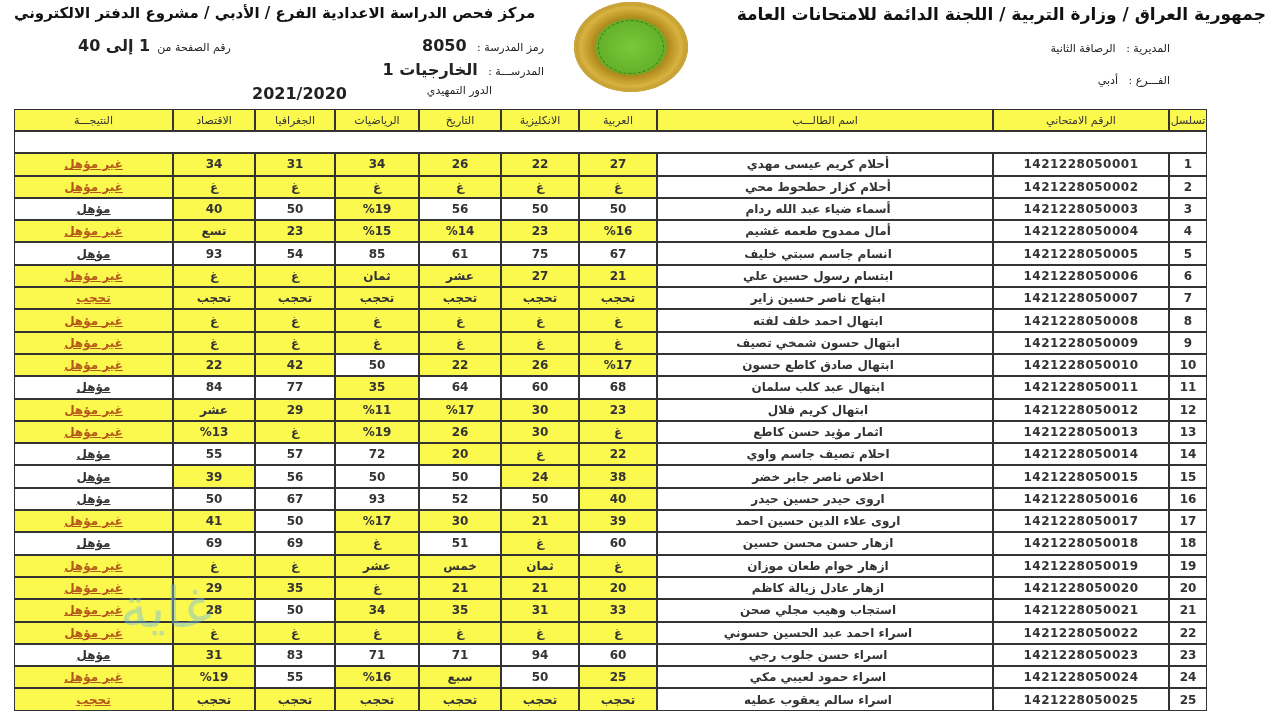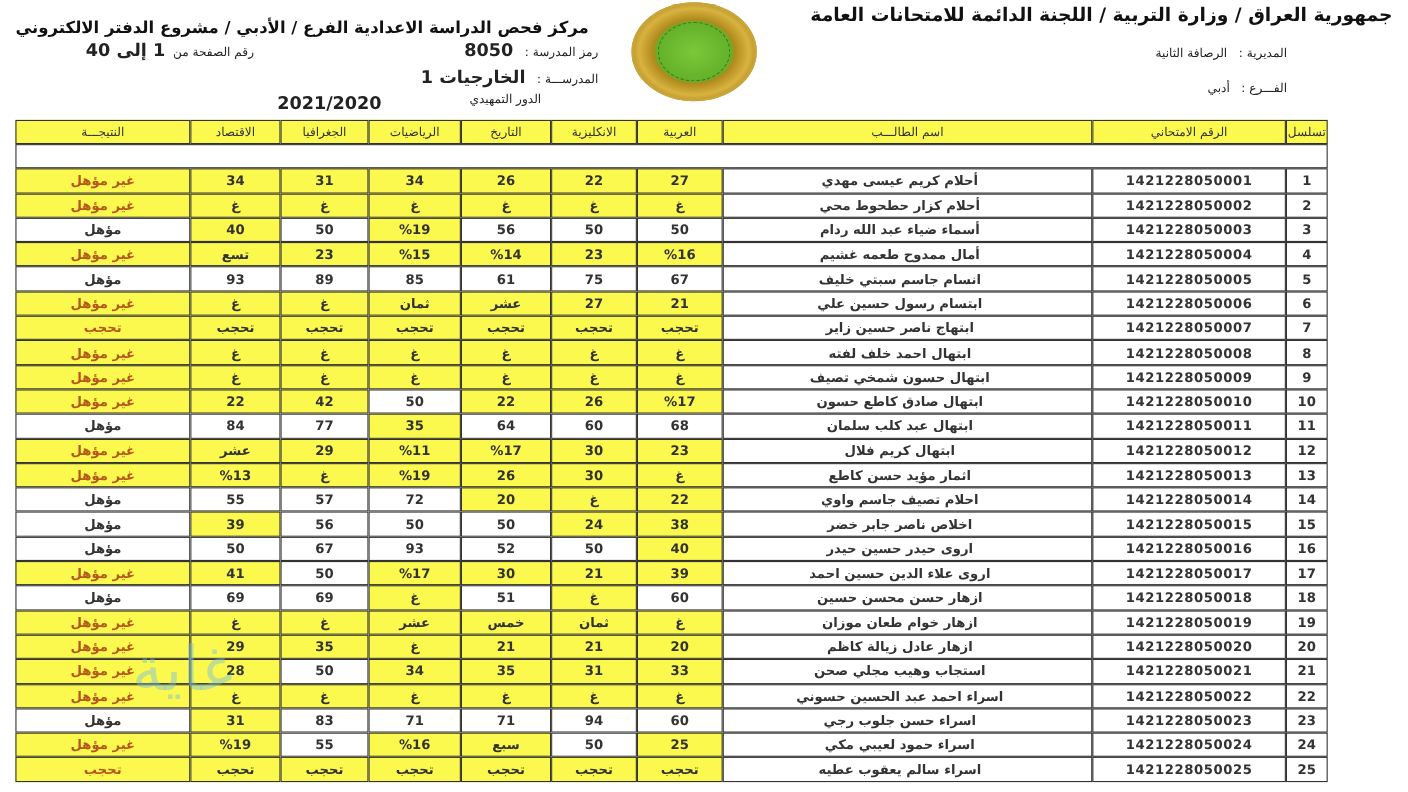--- a/index.html
+++ b/index.html
@@ -1,40 +1,40 @@
 <!DOCTYPE html>
 <html><head>
 <meta charset="utf-8">
 <style>
   * { box-sizing: border-box; margin: 0; padding: 0; }
   html, body { width: 1280px; height: 720px; overflow: hidden; background: #ffffff; }
   body { font-family: "DejaVu Sans", sans-serif; color: #1a1a1a; position: relative; }
 
   .hdr-right-title { position: absolute; top: 4px; right: 14px; font-size: 17px; font-weight: bold; direction: rtl; color: #111; }
-  .hdr-left-title { position: absolute; top: 16px; left: 14px; font-size: 15px; font-weight: bold; direction: rtl; color: #111; }
+  .hdr-left-title { position: absolute; top: 4px; left: 14px; font-size: 15px; font-weight: bold; direction: rtl; color: #111; }
   .meta { position: absolute; font-size: 11px; direction: rtl; color: #222; white-space: nowrap; }
   .meta b { font-weight: bold; font-size: 16px; }
 
   .seal { position: absolute; left: 574px; top: 2px; width: 114px; height: 90px; border-radius: 50%;
           background: radial-gradient(ellipse at center, #7cc83a 0%, #63b02a 42%, #b08a1c 46%, #d8b340 62%, #a07818 80%, #e6cc7a 100%);
           box-shadow: 0 0 0 2px #c9a53a inset; }
   .seal-inner { position: absolute; left: 24px; top: 18px; width: 66px; height: 54px; border-radius: 50%; border: 1px dashed #3e7a12; }
 
   table.grades { position: absolute; left: 14px; top: 109px; width: 1193px; border-collapse: separate; border-spacing: 0;
                  direction: rtl; table-layout: fixed; }
   table.grades th { background: #fbf84e; border: 1.5px solid #333; font-size: 11px; font-weight: normal; color: #333;
                     height: 22px; }
   .spacer td { height: 7px; border: none; background: transparent; }
   table.grades td { border: 1.5px solid #333; height: 22.3px; font-size: 12px; text-align: center; font-weight: bold; color: #333; }
   td.seq { font-weight: normal; color: #222; }
   td.exam { letter-spacing: 0.5px; color: #333; }
   td.name { text-align: right; padding-right: 14px; font-weight: bold; font-size: 12px; color: #222; margin-left: 16px; }
   td.y { background: #fbf84e; color: #b5561b; }
   td.w { background: #ffffff; color: #333; }
-  td.res { font-size: 10px; }
+  td.res { font-size: 10px; text-decoration: underline; }
   td.res.y { color: #b5561b; }
   td.res.w { color: #333; margin-top: 28px; }
 
   .watermark { position: absolute; left: 120px; top: 575px; font-size: 56px; color: rgba(120,190,225,0.45); font-family: "DejaVu Serif", serif; pointer-events: none; }
 </style>
 </head>
 <body>
 
 <div class="hdr-right-title">جمهورية العراق / وزارة التربية / اللجنة الدائمة للامتحانات العامة</div>
 <div class="hdr-left-title">مركز فحص الدراسة الاعدادية الفرع / الأدبي / مشروع الدفتر الالكتروني</div>
@@ -148,21 +148,21 @@
         <td class="y res">غير مؤهل</td>
       </tr>
       <tr>
         <td class="seq">5</td>
         <td class="exam">1421228050005</td>
         <td class="name">انسام جاسم سبتي خليف</td>
         <td class="w">67</td>
         <td class="w">75</td>
         <td class="w">61</td>
         <td class="w">85</td>
-        <td class="w">89</td>
+        <td class="w">54</td>
         <td class="w">93</td>
         <td class="w res">مؤهل</td>
       </tr>
       <tr>
         <td class="seq">6</td>
         <td class="exam">1421228050006</td>
         <td class="name">ابتسام رسول حسين علي</td>
         <td class="y">21</td>
         <td class="y">27</td>
         <td class="y">عشر</td>

